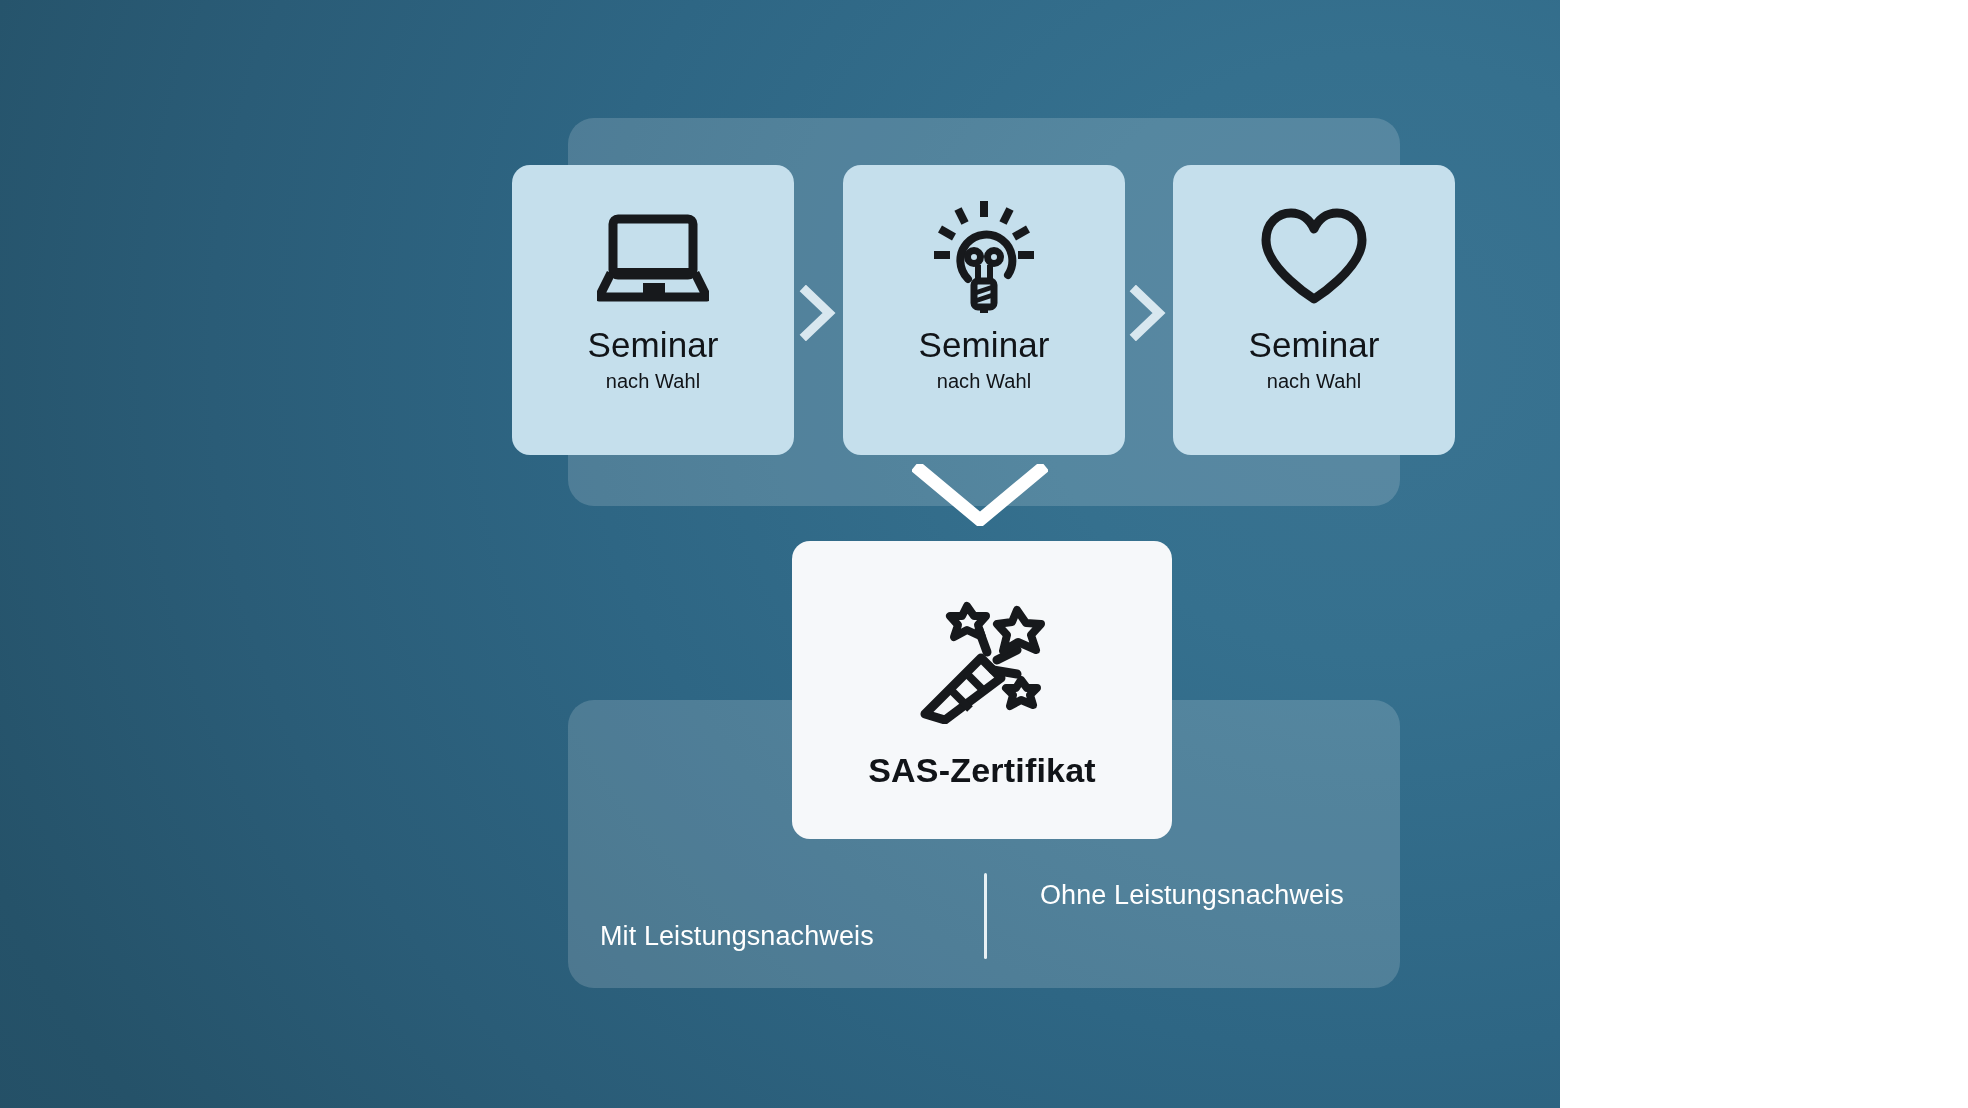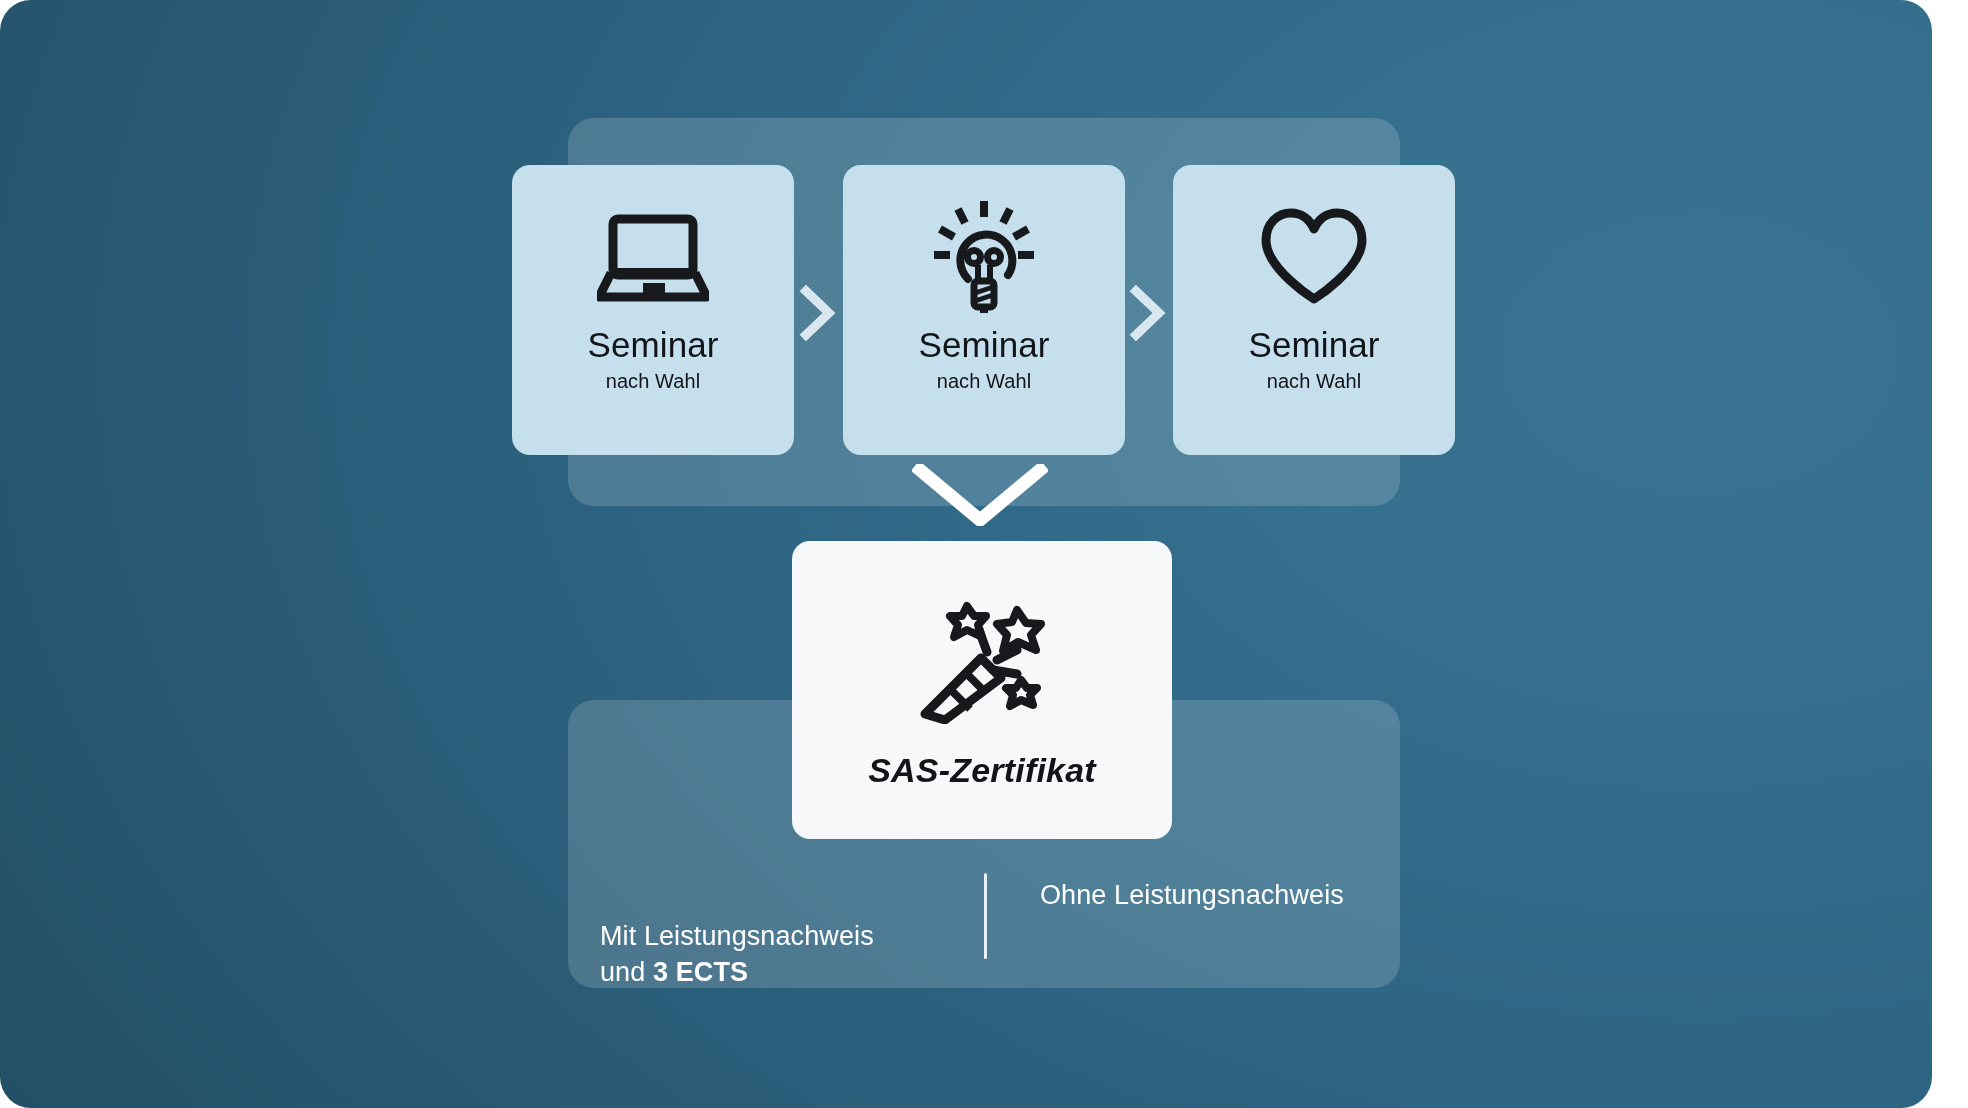--- a/index.html
+++ b/index.html
@@ -3,25 +3,24 @@
 <meta charset="utf-8">
 <style>
   * { margin:0; padding:0; box-sizing:border-box; }
   html, body {
     width:1968px; height:1108px;
     overflow:hidden;
     font-family:"Liberation Sans", sans-serif;
   }
   #stage {
     position:relative;
-    width:1932px; height:1108px;
+    width:1560px; height:1108px;
     background:
       radial-gradient(120% 150% at 88% 32%, #3a7391 0%, #35708e 18%, #2e6684 42%, #2a5c77 62%, #255269 80%, #234c62 100%);
     overflow:hidden;
-    border-radius:31px;
   }
 
   
   .panel {
     position:absolute;
     background:rgba(255,255,255,0.16);
     border-radius:26px;
   }
   #panel-top   { left:568px;  top:118px; width:832px;  height:388px; }
   #panel-bottom{ left:568px;  top:700px; width:832px;  height:288px; }
@@ -94,21 +93,20 @@
     width:150px; height:150px;
     display:flex; align-items:center; justify-content:center;
     margin-top:-6px;
   }
   #cert-label {
     font-size:34px;
     font-weight:bold;
     color:#111418;
     margin-top:16px;
     letter-spacing:0.2px;
-    font-style:italic;
   }
 
   
   #legend {
     position:absolute;
     left:600px; top:873px;
     width:790px; height:96px;
   }
   .legend-col {
     position:absolute;
@@ -227,19 +225,18 @@
         <path d="M100 14 L109 27 L124 28 L114 39 L119 54 L101 46 L86 55 L90 39 L80 28 L95 26 Z" stroke="#17191c" stroke-width="8" fill="none" stroke-linejoin="round"></path>
         <path d="M104 84 L110 92 L120 92 L113 99 L116 109 L104 104 L93 110 L96 99 L89 92 L99 92 Z" stroke="#17191c" stroke-width="8" fill="none" stroke-linejoin="round"></path>
       </svg>
     </div>
     <div id="cert-label">SAS-Zertifikat</div>
   </div>
 
   <div id="legend">
     <div class="legend-col" id="legend-left">
       <div>Mit Leistungsnachweis</div>
-      <div><span>und </span><b>3 ECTS</b></div>
     </div>
     <div id="legend-divider"></div>
     <div class="legend-col" id="legend-right">Ohne Leistungsnachweis</div>
   </div>
 
 </div>
 
 </body></html>

